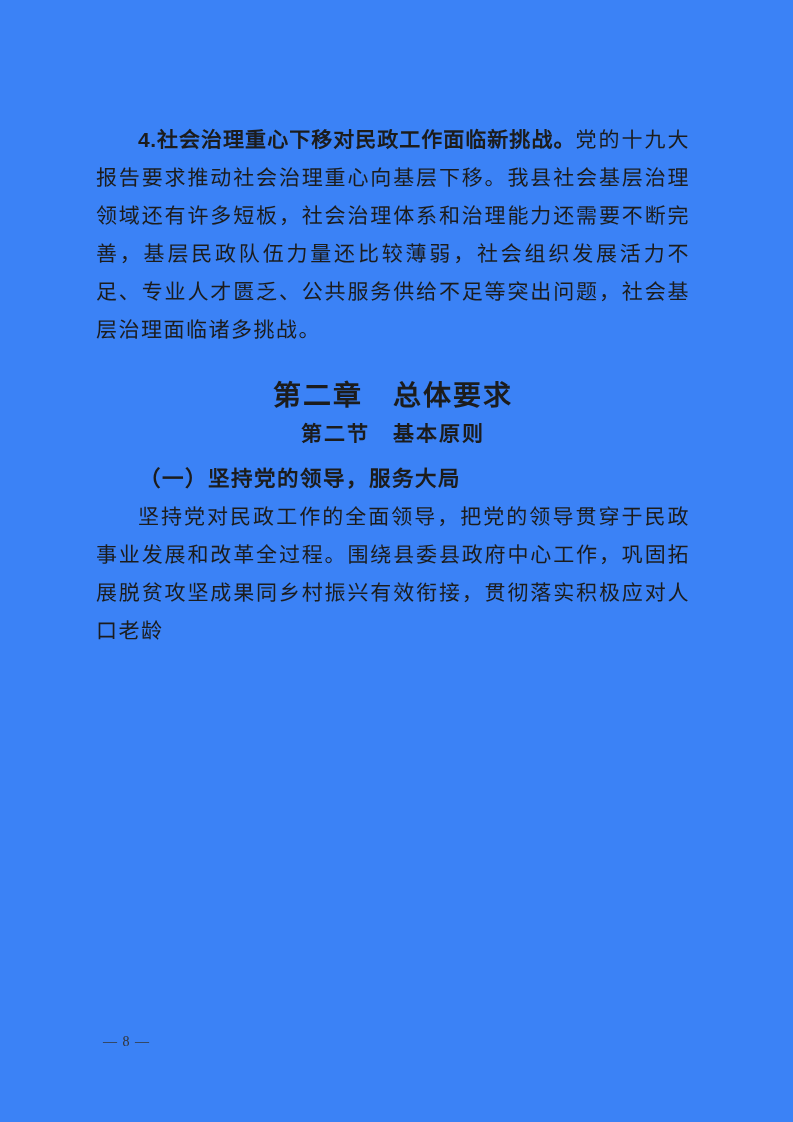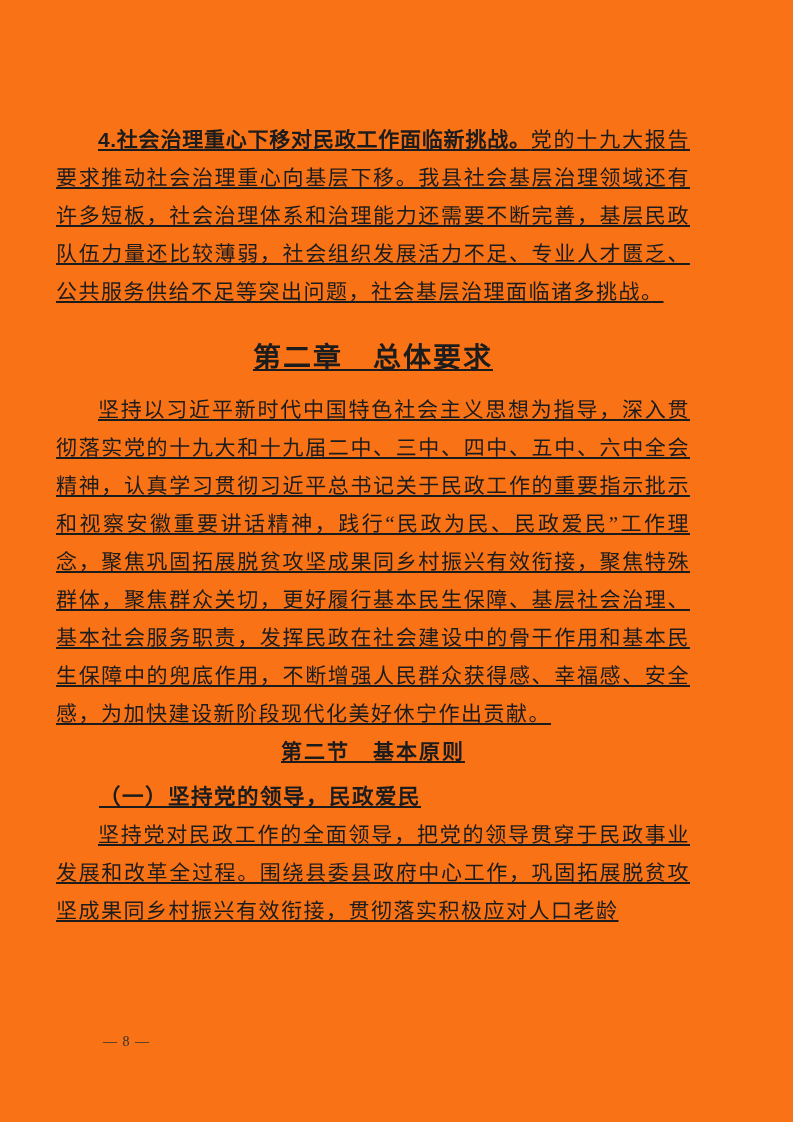--- a/index.html
+++ b/index.html
@@ -5,27 +5,26 @@
   html, body {
     margin: 0;
     padding: 0;
     background: #ffffff;
   }
   .page {
     position: relative;
     width: 793px;
     height: 1122px;
     margin: 0 auto;
-    background: #f97316;
+    background: #3b82f6;
     overflow: hidden;
     box-sizing: border-box;
-    padding: 121px 103px 0 56px;
+    padding: 121px 103px 0 96px;
     color: #1c1c1c;
     font-family: "Liberation Serif", "DejaVu Serif", serif;
-    text-decoration: underline;
   }
   .body-text {
     font-size: 21px;
     line-height: 38px;
     letter-spacing: 1.5px;
     text-align: justify;
     text-justify: inter-ideograph;
     margin: 0;
     text-indent: 2em;
   }
@@ -80,23 +79,22 @@
 </head>
 <body>
 
 <div class="page">
 
   <p class="body-text"><strong class="lead-in">4.社会治理重心下移对民政工作面临新挑战。</strong><span>党的十九大报告要求推动社会治理重心向基层下移。我县社会基层治理领域还有许多短板，社会治理体系和治理能力还需要不断完善，基层民政队伍力量还比较薄弱，社会组织发展活力不足、专业人才匮乏、公共服务供给不足等突出问题，社会基层治理面临诸多挑战。</span></p>
 
   <h2 class="chapter-heading">第二章　总体要求</h2>
 
 
-  <p class="body-text para-indoctrine">坚持以习近平新时代中国特色社会主义思想为指导，深入贯彻落实党的十九大和十九届二中、三中、四中、五中、六中全会精神，认真学习贯彻习近平总书记关于民政工作的重要指示批示和视察安徽重要讲话精神，践行“民政为民、民政爱民”工作理念，聚焦巩固拓展脱贫攻坚成果同乡村振兴有效衔接，聚焦特殊群体，聚焦群众关切，更好履行基本民生保障、基层社会治理、基本社会服务职责，发挥民政在社会建设中的骨干作用和基本民生保障中的兜底作用，不断增强人民群众获得感、幸福感、安全感，为加快建设新阶段现代化美好休宁作出贡献。</p>
 
   <h3 class="section-heading second">第二节　基本原则</h3>
 
-  <h4 class="sub-heading">（一）坚持党的领导，民政爱民</h4>
+  <h4 class="sub-heading">（一）坚持党的领导，服务大局</h4>
 
   <p class="body-text">坚持党对民政工作的全面领导，把党的领导贯穿于民政事业发展和改革全过程。围绕县委县政府中心工作，巩固拓展脱贫攻坚成果同乡村振兴有效衔接，贯彻落实积极应对人口老龄</p>
 
   <div class="page-number">— 8 —</div>
 
 </div>
 
 </body></html>

